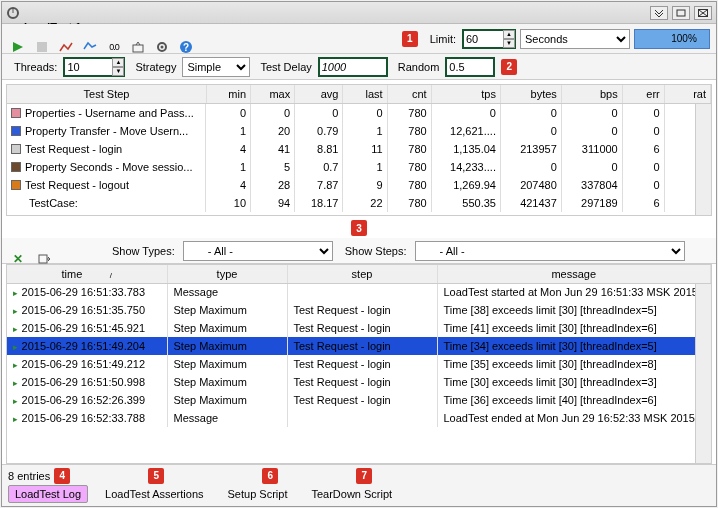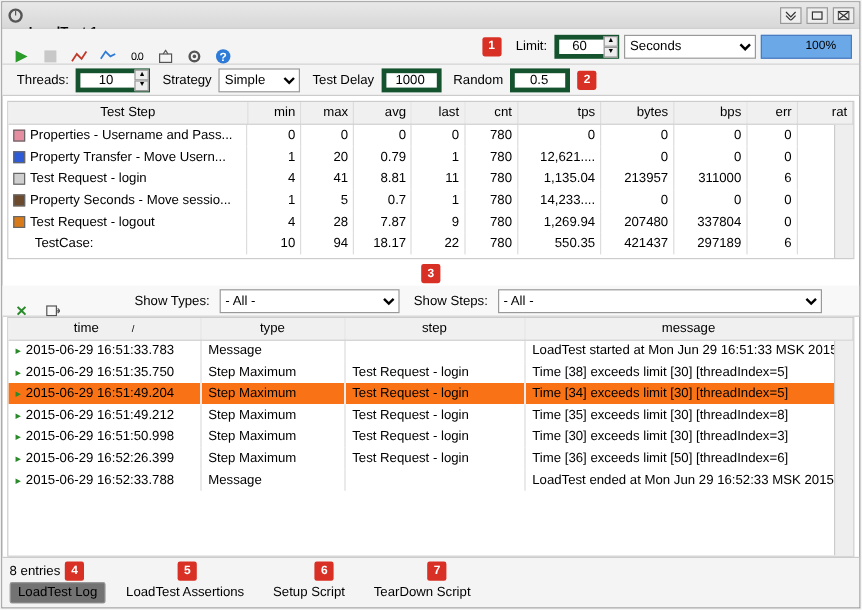--- a/index.html
+++ b/index.html
@@ -72,22 +72,22 @@
     color: #fff;
     font-weight: bold;
     font-size: 10px;
     border-radius: 2px;
     margin: 0 2px;
     position: relative;
   }
   .form-label { margin: 0 2px 0 6px; }
   input.num {
     width: 54px; height: 20px;
-    border: 4px solid #14532d;
-    text-align: center;
+    border: 2px solid #14532d;
+    text-align: left;
     padding: 0 14px 0 2px;
     font: inherit;
     position: relative;
   }
   .spinwrap { position: relative; display: inline-flex; align-items: center; }
   .spinbtns { position: absolute; right: 1px; top: 1px; bottom: 1px; width: 12px; display: flex; flex-direction: column; }
   .spinbtns div { flex:1; border:1px solid #999; background:#eee; font-size:6px; display:flex; align-items:center; justify-content:center; cursor:pointer; }
   select {
     height: 20px;
     border: 1px solid #999;
@@ -136,40 +136,40 @@
   .stats .scroll { position:absolute; right:0; top:19px; bottom:0; width:16px; background:#eee; border-left:1px solid #ccc; }
   .filterrow {
     height: 26px;
     display: flex;
     align-items: center;
     padding: 0 6px;
     gap: 6px;
     border-bottom: 1px solid #ccc;
     background:#f8f8f8;
   }
-  .filterrow select { flex: 0 0 auto; }
+  .filterrow select { flex: 0 0 auto; padding-left: 20px; }
   .log {
     flex: 1;
     margin: 0 4px;
     border: 1px solid #ccc;
     background: #fff;
     overflow: hidden;
     position: relative;
   }
   .log table { width: 100%; border-collapse: collapse; table-layout: fixed; }
   .log th, .log td {
     border-right: 1px solid #ddd;
     padding: 2px 6px;
     text-align: left;
     white-space: nowrap;
     overflow: hidden;
     height: 18px;
   }
   .log th { background: #f0f0f0; border-bottom: 1px solid #ccc; font-weight: normal; }
-  .log tr.sel td { background: #f97316; }
+  .log tr.sel td { background: #1d4ed8; }
   .log td.timecell::before {
     content: "▸";
     color: #2a8a2a;
     margin-right: 4px;
     font-size: 9px;
   }
   .log .scroll { position:absolute; right:0; top:19px; bottom:0; width:16px; background:#eee; border-left:1px solid #ccc; }
   .footer {
     height: 42px;
     border-top: 1px solid #ccc;
@@ -180,21 +180,21 @@
     justify-content: space-around;
   }
   .status { font-size: 11px; display:flex; align-items:center; gap:2px;text-align:center;}
   .tabs { display: flex; gap: 10px; align-items:center; }
   .tab {
     padding: 2px 6px;
     border: 1px solid transparent;
     cursor: pointer;
     display:flex; align-items:center; gap:2px;
   }
-  .tab.active { border: 1px solid #999; background: #737373; border-radius:2px; }
+  .tab.active { border: 1px solid #999; background: #f0abfc; border-radius:2px; }
   svg { display:block; }
 </style>
 </head>
 <body>
 
 <div class="window">
 
   <div class="titlebar">
     <span class="ico">
       <svg width="14" height="14">
@@ -285,21 +285,21 @@
       <span class="spinbtns">
           <div>▲</div>
           <div>▼</div>
         </span>
     </span>
     <span class="form-label">Strategy</span>
     <select style="width:68px;">
       <option>Simple</option>
     </select>
     <span class="form-label">Test Delay</span>
-    <input class="num" style="width: 50px; padding-right: 4px;" value="1000">
+    <input class="num" style="width: 70px; padding-right: 4px; font-style: italic;" value="1000">
     <span class="form-label">Random</span>
     <input class="num" style="width: 50px; padding-right: 4px;" value="0.5">
     <span class="callout">2</span>
   </div>
 
   <div class="stats">
     <table>
       <colgroup>
         <col style="width:190px">
           <col style="width:42px">
@@ -475,20 +475,26 @@
             <td>Message</td>
             <td></td>
             <td>LoadTest started at Mon Jun 29 16:51:33 MSK 2015</td>
           </tr>
           <tr>
             <td class="timecell">2015-06-29 16:51:35.750</td>
             <td>Step Maximum</td>
             <td>Test Request - login</td>
             <td>Time [38] exceeds limit [30] [threadIndex=5]</td>
           </tr>
+          <tr>
+            <td class="timecell">2015-06-29 16:51:45.921</td>
+            <td>Step Maximum</td>
+            <td>Test Request - login</td>
+            <td>Time [41] exceeds limit [30] [threadIndex=6]</td>
+          </tr>
           <tr class="sel">
             <td class="timecell">2015-06-29 16:51:49.204</td>
             <td>Step Maximum</td>
             <td>Test Request - login</td>
             <td>Time [34] exceeds limit [30] [threadIndex=5]</td>
           </tr>
           <tr>
             <td class="timecell">2015-06-29 16:51:49.212</td>
             <td>Step Maximum</td>
             <td>Test Request - login</td>
@@ -497,21 +503,21 @@
           <tr>
             <td class="timecell">2015-06-29 16:51:50.998</td>
             <td>Step Maximum</td>
             <td>Test Request - login</td>
             <td>Time [30] exceeds limit [30] [threadIndex=3]</td>
           </tr>
           <tr>
             <td class="timecell">2015-06-29 16:52:26.399</td>
             <td>Step Maximum</td>
             <td>Test Request - login</td>
-            <td>Time [36] exceeds limit [50] [threadIndex=6]</td>
+            <td>Time [36] exceeds limit [40] [threadIndex=6]</td>
           </tr>
           <tr>
             <td class="timecell">2015-06-29 16:52:33.788</td>
             <td>Message</td>
             <td></td>
             <td>LoadTest ended at Mon Jun 29 16:52:33 MSK 2015</td>
           </tr>
         </tbody>
     </table>
     <div class="scroll"></div>

